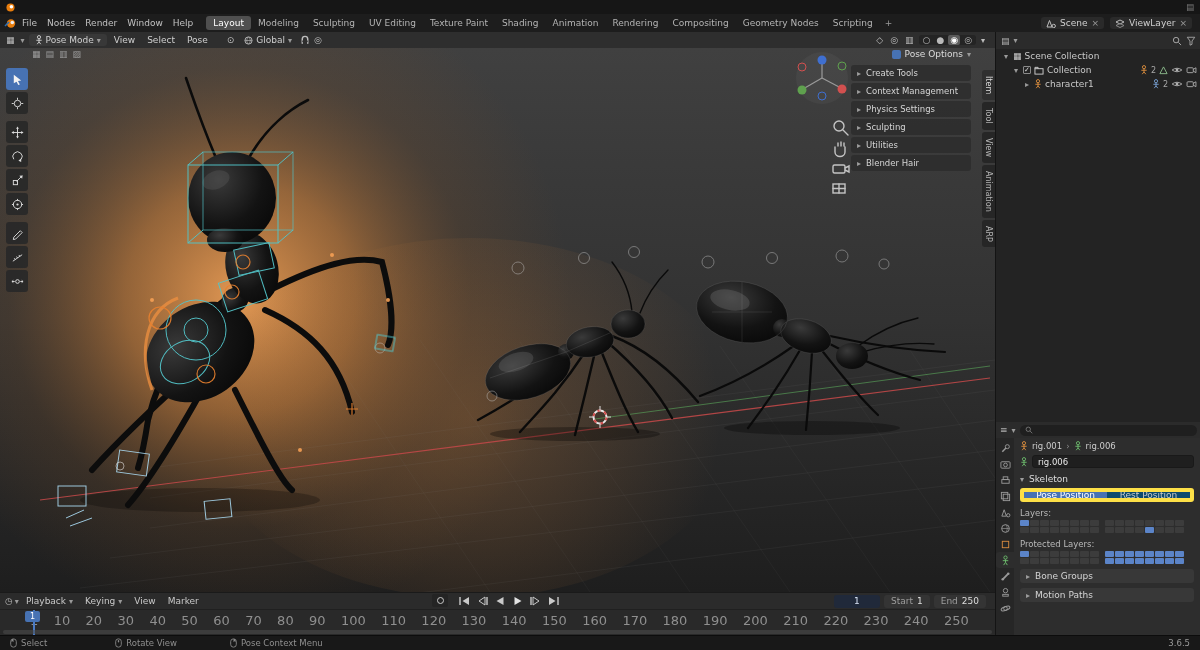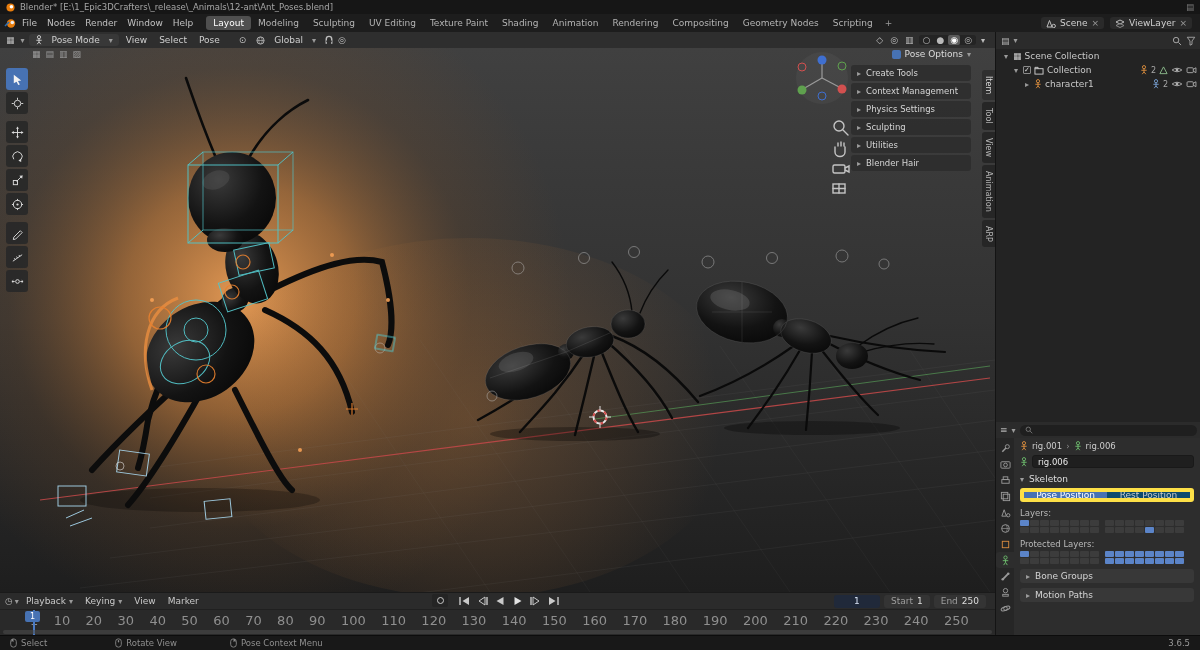--- a/index.html
+++ b/index.html
@@ -15,21 +15,21 @@
   #workspaces{display:flex;align-items:center;margin-left:8px;}
   #workspaces .tab{padding:2px 7px;color:#b4b4b4;border-radius:3px;white-space:nowrap;}
   #workspaces .tab.active{background:#4f4f4f;color:#fff;}
   #workspaces .tab.plus{color:#9a9a9a;padding:2px 5px;}
   #mb-right{margin-left:auto;display:flex;align-items:center;gap:6px;padding-right:4px;}
   .pill{display:flex;align-items:center;gap:4px;background:#2a2a2a;border-radius:3px;padding:1px 5px;color:#cfcfcf;}
   .pill .x{color:#9a9a9a;font-size:9px;}
   
   #vp-header{position:absolute;left:0;top:32px;width:995px;height:16px;background:#2e2e2e;display:flex;align-items:center;gap:2px;padding:0 4px;color:#cfcfcf;}
   #vp-header .hmenu{padding:0 5px;}
-  #vp-header .dd{display:flex;align-items:flex-end;gap:9px;background:#383838;border-radius:3px;padding:1px 6px;}
+  #vp-header .dd{display:flex;align-items:flex-end;gap:3px;background:#383838;border-radius:3px;padding:1px 6px;}
   #vp-header .ic{color:#bdbdbd;padding:0 2px;}
   #vph-right{margin-left:auto;display:flex;align-items:center;gap:3px;padding-right:4px;}
   .shadegrp{display:flex;align-items:center;background:#242424;border-radius:3px;padding:0 2px;gap:2px;}
   .shadegrp span{padding:0 2px;border-radius:2px;color:#b9b9b9;}
   .shadegrp span.active{background:#5a5a5a;color:#fff;}
   
   #viewport{position:absolute;left:0;top:48px;width:995px;height:544px;overflow:hidden;background:#2c2c2c;}
   #scene{position:absolute;left:0;top:0;}
   #vp-text{position:absolute;left:36px;top:16px;line-height:13px;color:#e9e9e9;text-shadow:0 1px 2px rgba(0,0,0,.7);}
   #vp-text .l2{color:#d2d2d2;}
@@ -106,21 +106,20 @@
   #statusbar .ver{margin-left:auto;color:#9a9a9a;}
 </style>
 </head>
 <body>
 
 <div id="titlebar">
   <svg width="9" height="9" viewBox="0 0 10 10">
       <circle cx="5" cy="5" r="4.5" fill="#e87d0d"></circle>
       <circle cx="6" cy="4.2" r="2" fill="#fff"></circle>
     </svg>
-  <span>Blender* [E:\1_Epic3DCrafters\_release\_Animals\12-ant\Ant_Poses.blend]</span>
   <span class="spacer"></span>
   <span style="color:#7a7a7a;">▤</span>
 </div>
 
 <div id="menubar">
   <svg width="13" height="11" viewBox="0 0 13 11">
       <circle cx="7" cy="5.5" r="4.2" fill="#e87d0d"></circle>
       <circle cx="8.3" cy="4.5" r="1.8" fill="#eee"></circle>
       <path d="M1,8 L5,4" stroke="#2a6db3" stroke-width="1.6"></path>
     </svg>

